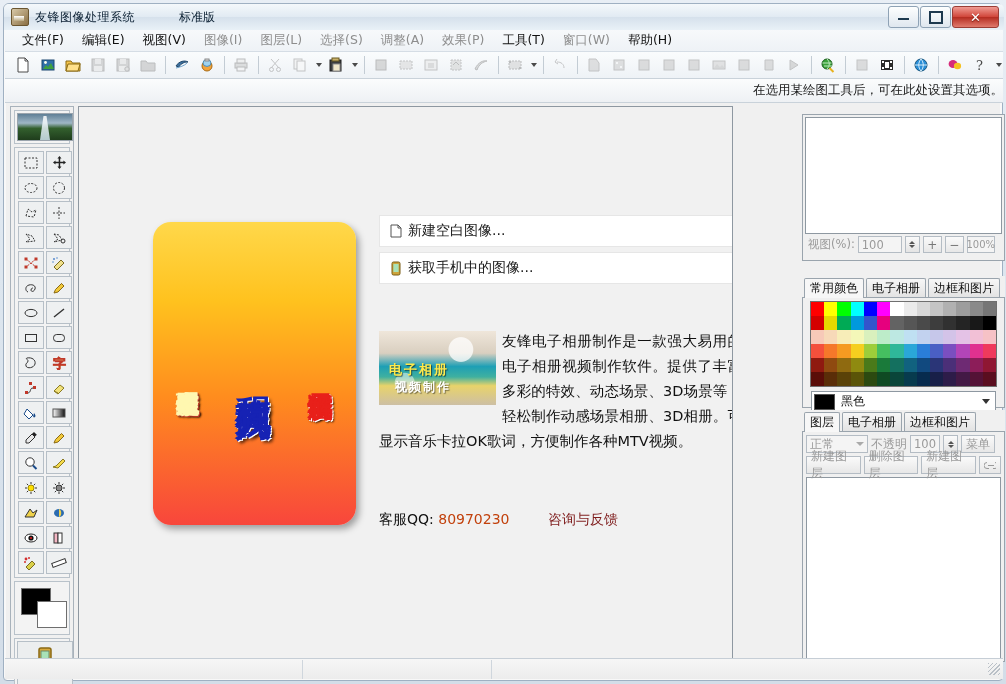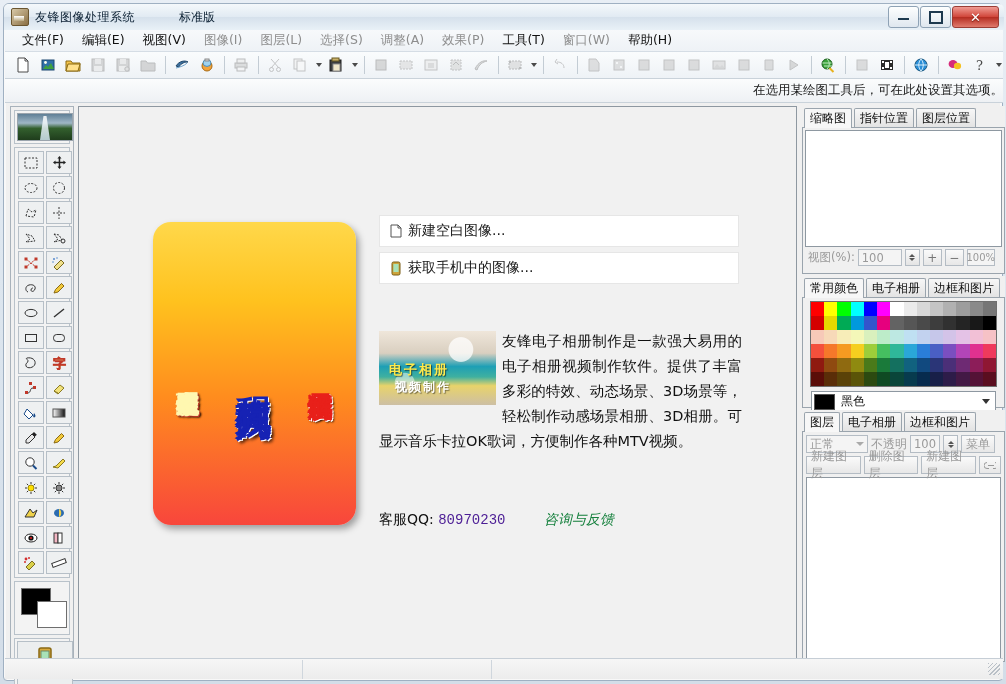--- a/index.html
+++ b/index.html
@@ -107,21 +107,21 @@
   }
   .tool svg{display:block;}
   .swatchbox{position:relative;width:56px;height:48px;}
   .sw-fore{position:absolute;left:4px;top:4px;width:28px;height:25px;background:#000;border:1px solid #6e6e6e;}
   .sw-back{position:absolute;left:20px;top:17px;width:28px;height:25px;background:#fff;border:1px solid #6e6e6e;}
   .phonebtn{width:56px;height:44px;border:1px solid #b6bfc7;background:#eceeef;
     display:flex;align-items:center;justify-content:center;box-sizing:border-box;}
 
   
   .canvas{
-    position:absolute;left:74px;top:102px;width:719px;height:556px;
+    position:absolute;left:74px;top:102px;width:655px;height:556px;
     border:1px solid #8e98a1;background:#f0f0f0;box-sizing:border-box;overflow:hidden;
   }
   .welcome{position:absolute;left:0;top:0;width:717px;height:554px;background:#f1f1f1;}
   .poster{
     position:absolute;left:74px;top:115px;width:203px;height:303px;border-radius:18px;
     background:linear-gradient(180deg,#ffd84a 0%,#ffc21e 26%,#ff8c1e 58%,#f8463c 100%);
     box-shadow:3px 4px 7px rgba(0,0,0,.35);
     display:flex;flex-direction:row-reverse;justify-content:space-around;align-items:center;
     padding:8px 6px;box-sizing:border-box;
   }
@@ -146,22 +146,22 @@
       radial-gradient(circle at 70% 25%, rgba(255,255,255,.75) 0 12%, rgba(255,255,255,0) 13%),
       radial-gradient(circle at 22% 70%, rgba(255,255,255,.5) 0 9%, rgba(255,255,255,0) 10%),
       linear-gradient(180deg,#efe6da 0%,#d9cfc0 30%,#1e9fb5 48%,#3fb0a0 62%,#e8d36a 74%,#cdbfa4 100%);
     position:relative;overflow:hidden;
   }
   .thumb .t1{position:absolute;left:10px;top:26px;font-size:13px;font-weight:bold;color:#ffe94a;
     text-shadow:1px 1px 1px rgba(0,0,0,.55);letter-spacing:2px;}
   .thumb .t2{position:absolute;left:16px;top:44px;font-size:12px;font-weight:bold;color:#fff;
     text-shadow:1px 1px 1px rgba(0,0,0,.5);letter-spacing:2px;}
   .qqline{position:absolute;left:300px;top:404px;width:363px;font-size:14px;color:#111;}
-  .qqnum{color:#4c1d95;font-family:Liberation Mono, monospace;}
-  .feedback{color:#15803d;margin-left:34px;font-style:italic;}
+  .qqnum{color:#c2410c;}
+  .feedback{color:#7f1d1d;margin-left:34px;}
 
   
   .rpanel{position:absolute;left:798px;width:203px;box-sizing:border-box;}
   .panel-box{border:1px solid #9aa4ad;background:#f0f0f0;box-sizing:border-box;}
   .tabrow{display:flex;align-items:flex-end;height:21px;padding-left:2px;box-sizing:border-box;background:#f0f0f0;}
   .tab{
     font-size:12px;padding:2px 5px;border:1px solid #9aa4ad;border-bottom:none;
     background:linear-gradient(180deg,#f7f7f7,#e3e3e3);color:#111;margin-right:2px;
     border-radius:2px 2px 0 0;line-height:14px;
   }
@@ -757,26 +757,21 @@
       <div class="qqline">
         <span>客服QQ:</span>
         <span class="qqnum">80970230</span>
         <span class="feedback">咨询与反馈</span>
       </div>
 
     </div>
   </div>
 
   <div class="rpanel" style="top:102px;height:168px;">
-    <div class="tabrow">
-      <div class="tab active">缩略图</div>
-      <div class="tab">指针位置</div>
-      <div class="tab">图层位置</div>
-    </div>
-    <div class="panel-box" style="height:147px;padding:2px;">
+    <div class="panel-box" style="height:147px;padding:2px;margin-top:8px;">
       <div class="white-area" style="height:117px;"></div>
       <div class="zoomrow">
         <span class="zoomlabel">视图(%):</span>
         <span class="ztext">100</span>
         <span class="spin">
               <i class="up"></i>
               <i class="dn"></i>
             </span>
         <span class="sqbtn">+</span>
         <span class="sqbtn">−</span>

